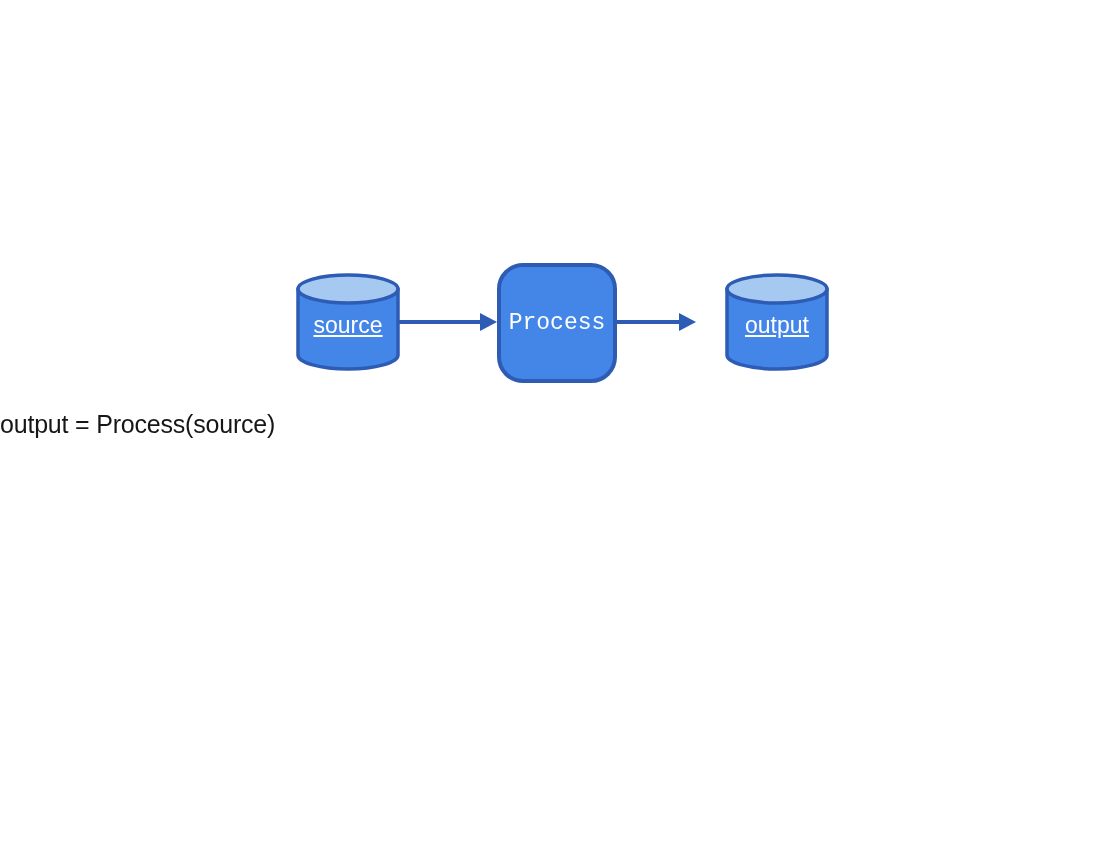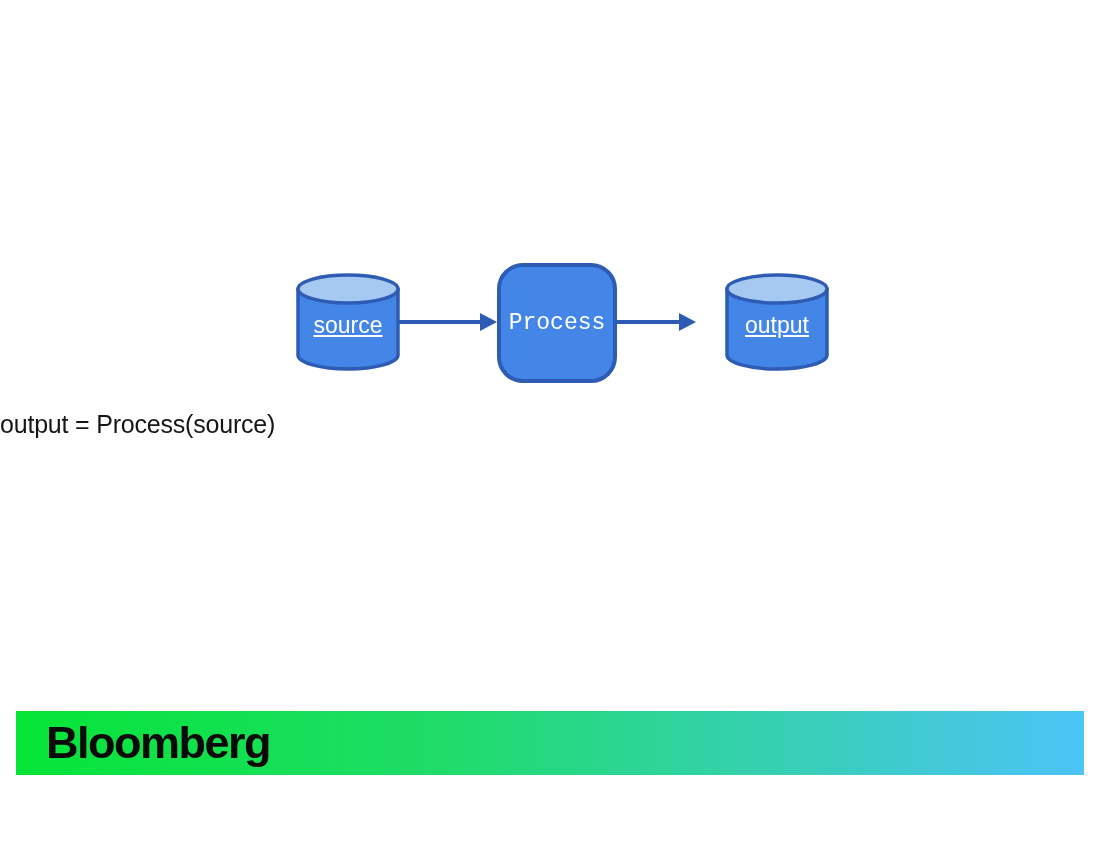--- a/index.html
+++ b/index.html
@@ -157,17 +157,14 @@
       <svg width="104" height="100" viewBox="0 0 104 100">
         <path class="cyl-body" d="M2 17 v66 a50 14 0 0 0 100 0 v-66 z"></path>
         <ellipse class="cyl-top" cx="52" cy="17" rx="50" ry="14"></ellipse>
       </svg>
       <div class="node-label">output</div>
     </div>
 
     <div class="formula">output = Process(source)</div>
   </div>
 
-  <div class="footer-banner" style="background: linear-gradient(90deg, rgb(6, 229, 55) 0%, rgb(31, 220, 105) 40%, rgb(76, 196, 247) 100%);">
-    <div class="brand-logo">Bloomberg</div>
-  </div>
 
 </div>
 
 </body></html>

